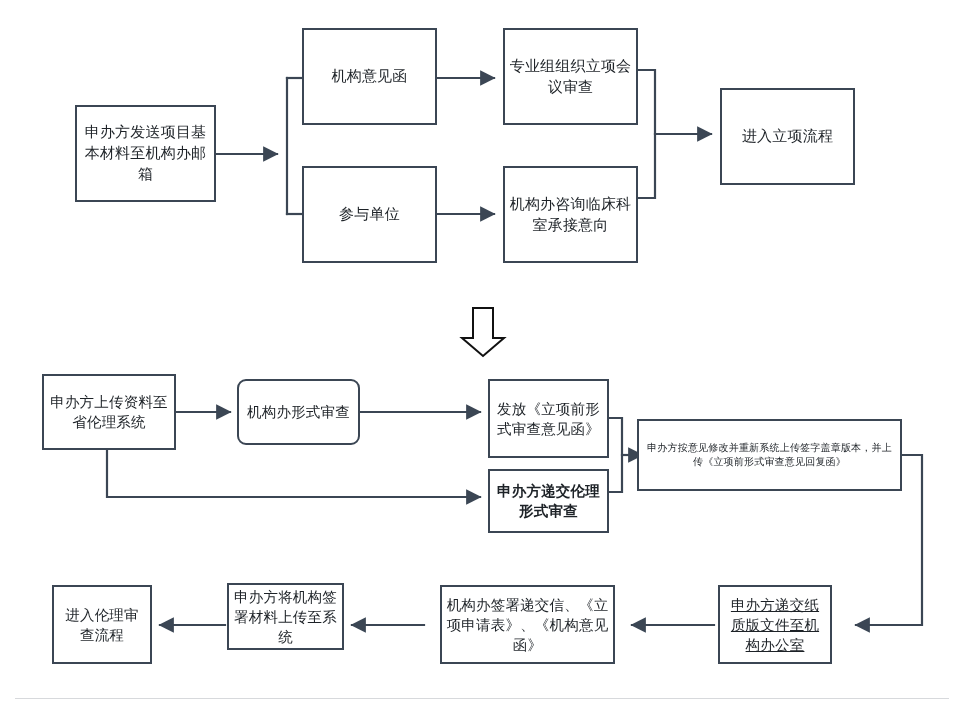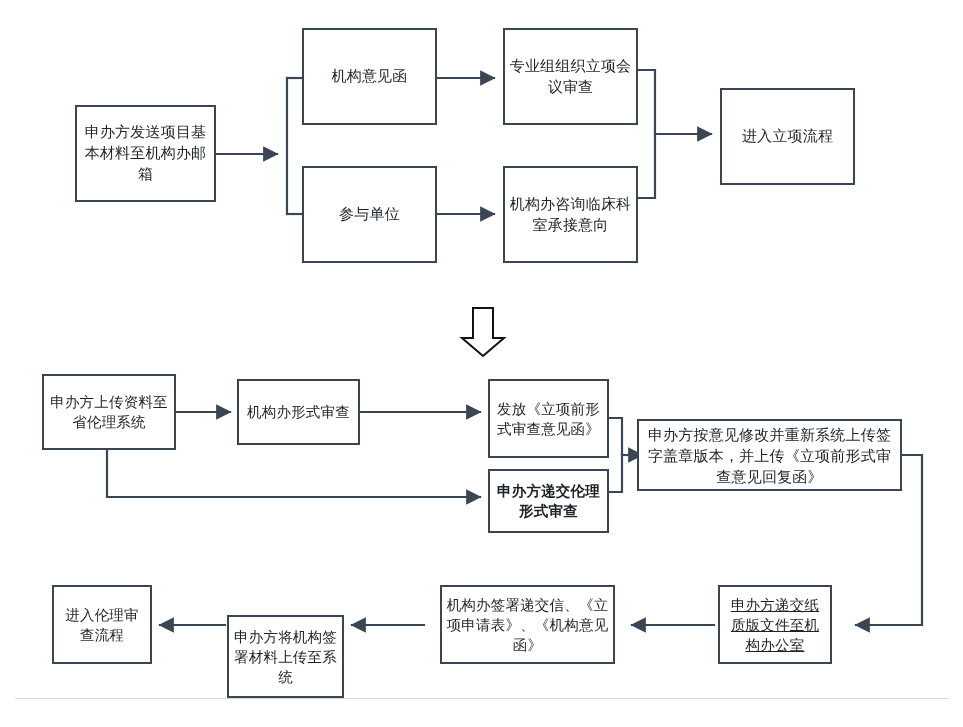--- a/index.html
+++ b/index.html
@@ -22,21 +22,21 @@
     justify-content:center;
     text-align:center;
     color:#1d2227;
     font-size:15px;
     line-height:1.38;
     letter-spacing:0.2px;
     white-space:pre-line;
     padding:2px 4px;
   }
   .node.small{font-size:14.5px;}
-  .node.wide{font-size:15px;line-height:1.4;}
+  .node.wide{font-size:10px;line-height:1.4;}
   .hr-divider{
     position:absolute;
     left:15px;top:698px;
     width:934px;height:0;
     border-top:1px solid #d7d9dc;
   }
 </style>
 </head>
 <body>
 
@@ -93,31 +93,31 @@
   <div class="node" style="left:302px;top:166px;width:135px;height:97px;">参与单位</div>
 
   <div class="node" style="left:503px;top:28px;width:135px;height:97px;">专业组组织立项会议审查</div>
 
   <div class="node" style="left:503px;top:166px;width:135px;height:97px;">机构办咨询临床科室承接意向</div>
 
   <div class="node" style="left:720px;top:88px;width:135px;height:97px;">进入立项流程</div>
 
   <div class="node small" style="left:42px;top:374px;width:134px;height:76px;">申办方上传资料至省伦理系统</div>
 
-  <div class="node small" style="left:237px;top:379px;width:123px;height:66px;">机构办形式审查</div>
+  <div class="node small" style="left:237px;top:379px;width:123px;height:66px;border-radius:9px;">机构办形式审查</div>
 
   <div class="node small" style="left:488px;top:379px;width:121px;height:79px;">发放《立项前形式审查意见函》</div>
 
   <div class="node small" style="left:488px;top:469px;width:121px;height:64px;font-weight:bold;">申办方递交伦理形式审查</div>
 
   <div class="node wide" style="left:637px;top:419px;width:265px;height:72px;">申办方按意见修改并重新系统上传签字盖章版本，并上传《立项前形式审查意见回复函》</div>
 
   <div class="node small" style="left:718px;top:585px;width:114px;height:79px;text-decoration:underline;">申办方递交纸质版文件至机构办公室</div>
 
   <div class="node small" style="left:440px;top:585px;width:175px;height:79px;">机构办签署递交信、《立项申请表》、《机构意见函》</div>
 
-  <div class="node small" style="left:227px;top:583px;width:117px;height:83px;margin-top:32px;">申办方将机构签署材料上传至系统</div>
+  <div class="node small" style="left:227px;top:583px;width:117px;height:67px;">申办方将机构签署材料上传至系统</div>
 
   <div class="node small" style="left:52px;top:585px;width:100px;height:79px;">进入伦理审查流程</div>
 
   <div class="hr-divider"></div>
 
 </div>
 
 </body></html>

